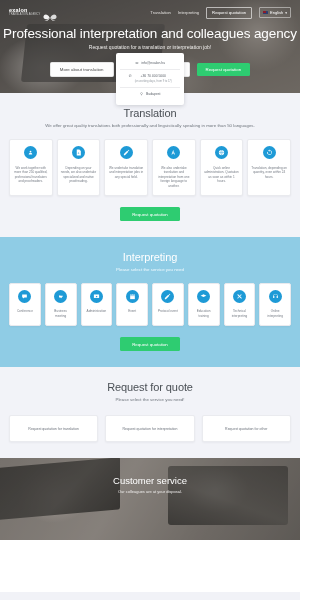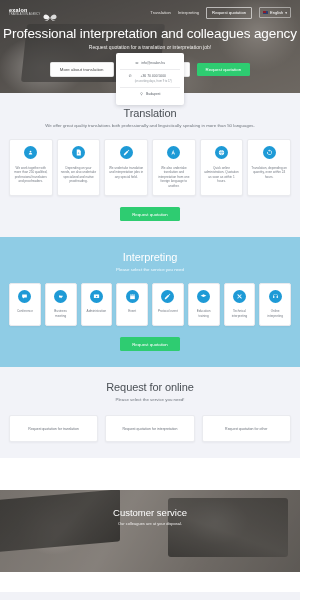--- a/index.html
+++ b/index.html
@@ -144,21 +144,21 @@
   .quote-card {
     background: #fff; border: 1px solid #eaebef; border-radius: 2px;
     flex: 1 1 0; min-width: 0; height: 27px;
     display: flex; align-items: center; justify-content: center;
     text-align: center; padding: 0 3px;
     font-size: 3.5px; color: #6d737c;
     box-shadow: 0 1px 2px rgba(40,45,60,.05);
   }
 
   
-  .cs { position: relative; height: 82px; overflow: hidden; margin-top: 32px; }
+  .cs { position: relative; height: 82px; overflow: hidden; }
   .cs-photo {
     position: absolute; inset: 0;
     background:
       radial-gradient(ellipse 52px 40px at 18% 45%, #e8dcd6 0%, rgba(232,220,214,0) 70%),
       radial-gradient(ellipse 46px 34px at 72% 38%, #f2efeb 0%, rgba(242,239,235,0) 70%),
       linear-gradient(120deg, #9a938e 0%, #b5ada7 40%, #8d8681 70%, #6f6a66 100%);
   }
   .cs-photo::before {
     content:""; position:absolute; left:-4%; top:6%; width:44%; height:64%;
     background: linear-gradient(135deg,#2a2928 0%, #43413f 60%, #1f1e1d 100%);
@@ -384,21 +384,21 @@
         <span class="card-label">Online interpreting</span>
       </div>
     </div>
 
     <div class="cta-wrap">
       <button class="cta">Request quotation</button>
     </div>
   </section>
 
   <section class="section sec-light">
-    <h2 class="sec-title">Request for online</h2>
+    <h2 class="sec-title">Request for quote</h2>
     <p class="sec-sub">Please select the service you need!</p>
 
     <div class="quote-cards">
       <div class="quote-card">Request quotation for translation</div>
       <div class="quote-card">Request quotation for interpretation</div>
       <div class="quote-card">Request quotation for other</div>
     </div>
   </section>
 
   <section class="cs">

